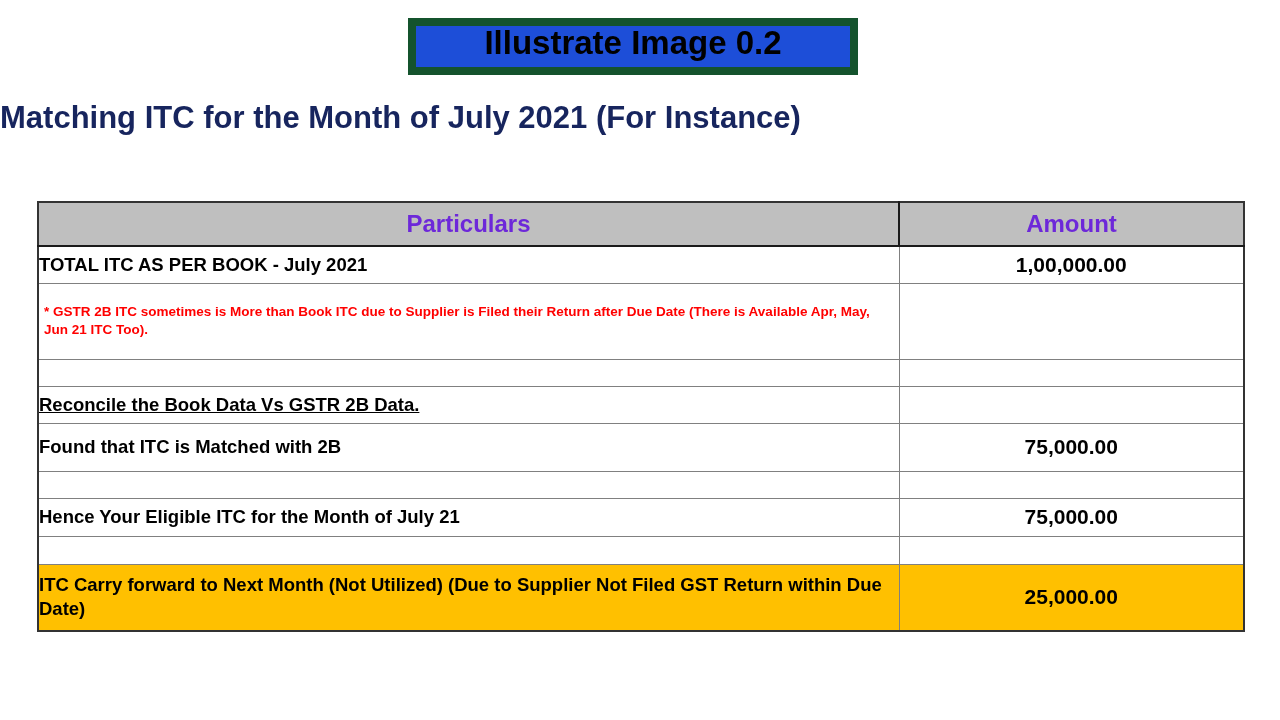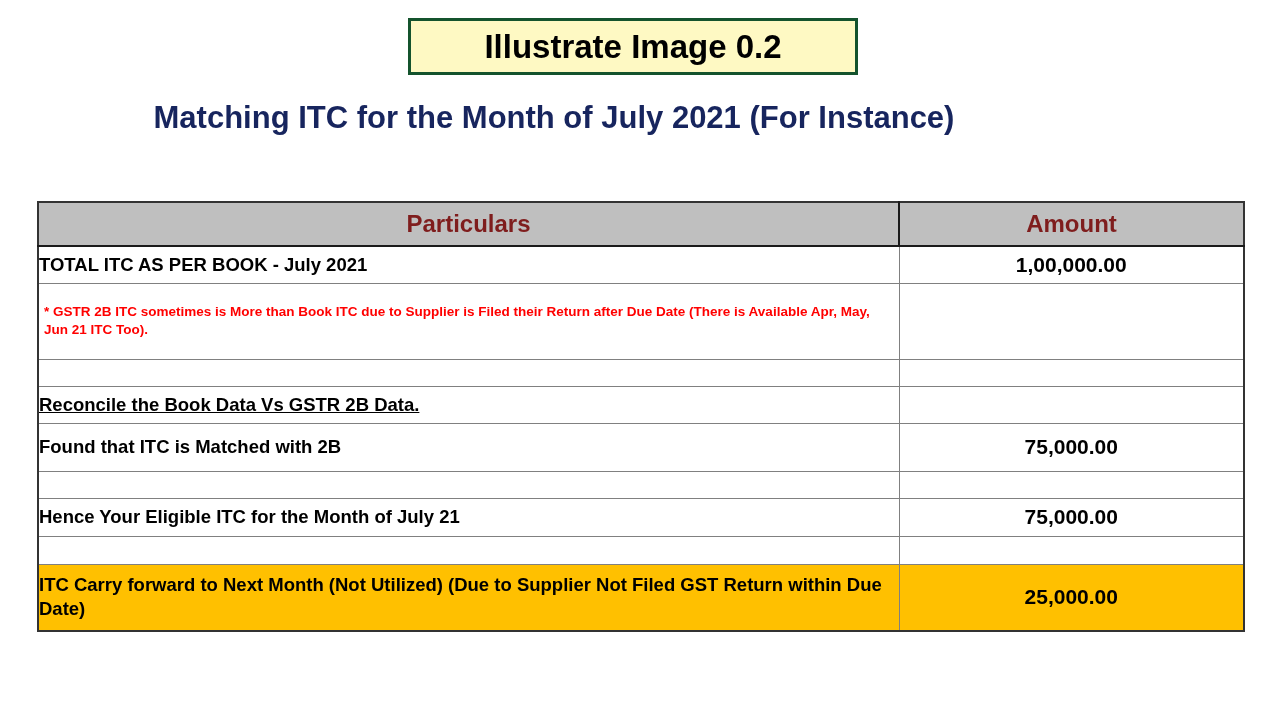--- a/index.html
+++ b/index.html
@@ -15,43 +15,42 @@
     position: relative;
   }
 
   
   #title-banner {
     position: absolute;
     left: 408px;
     top: 18px;
     width: 450px;
     height: 57px;
-    background: #fef9c3;
-    border: 3px solid #14532d;
+    background: #1d4ed8;
+    border: 8px solid #14532d;
     box-sizing: border-box;
     display: flex;
-    align-items: center;
     justify-content: center;
   }
   #title-banner .txt {
     font-size: 33px;
     font-weight: bold;
     color: #000000;
     letter-spacing: 0px;
     line-height: 1;
     white-space: nowrap;
   }
 
   
   #subtitle {
     position: absolute;
     left: 0;
     top: 100px;
     width: 1108px;
-    text-align: center;
+    text-align: left;
     font-size: 31px;
     font-weight: bold;
     color: #17255E;
     white-space: nowrap;
   }
 
   
   #itc-table {
     position: absolute;
     left: 37px;
@@ -71,21 +70,21 @@
     border: 2px solid #333333;
   }
 
   col.c-particulars { width: 861px; }
   col.c-amount { width: 345px; }
 
   .hdr {
     background: #BFBFBF;
     font-size: 24px;
     font-weight: bold;
-    color: #7f1d1d;
+    color: #6d28d9;
     text-align: center;
     height: 44px;
     border-bottom: 2px solid #1a1a1a !important;
   }
   .hdr.left-cell { border-right: 2px solid #1a1a1a !important; }
 
   .cell-p {
     font-size: 18.5px;
     font-weight: bold;
     color: #000000;

